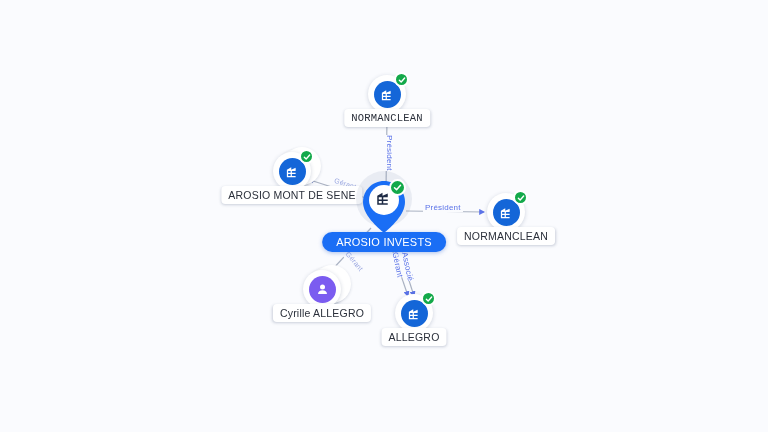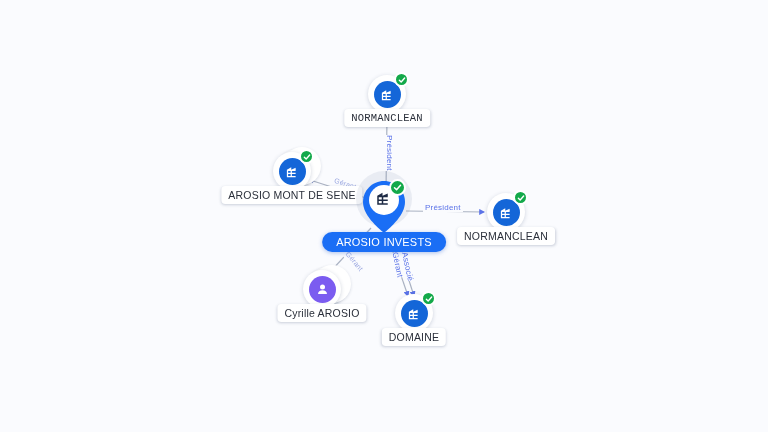--- a/index.html
+++ b/index.html
@@ -260,39 +260,39 @@
     <div class="node-visual">
       <div class="disc-outer stack">
         <div class="disc-inner person">
           <svg width="15" height="15" viewBox="0 0 24 24" fill="#ffffff">
             <circle cx="12" cy="8" r="4"></circle>
             <path d="M12 13c-4.2 0-7 2.6-7 5v1h14v-1c0-2.4-2.8-5-7-5z"></path>
           </svg>
         </div>
       </div>
     </div>
-    <div class="node-label" style="left:0px; top:15px;">Cyrille AROSIO</div>
+    <div class="node-label" style="left:0px; top:15px;">Cyrille ALLEGRO</div>
   </div>
 
   <div class="node" style="left:414px; top:313px;">
     <div class="node-visual">
       <div class="disc-outer">
         <div class="disc-inner company">
           <svg width="15" height="15" viewBox="0 0 24 24" fill="#ffffff">
             <path d="M3 21V9l7-4v4l7-3v15H3zm2-2h4v-3H5v3zm0-5h4v-3H5v3zm6 5h6v-3h-6v3zm0-5h6v-3h-6v3zm0-5h6V8.6l-6 2.6V14z"></path>
           </svg>
         </div>
         <div class="badge">
           <svg width="8" height="8" viewBox="0 0 24 24" fill="none" stroke="#ffffff" stroke-width="4" stroke-linecap="round" stroke-linejoin="round">
             <path d="M4 12.5 L9.5 18 L20 6"></path>
           </svg>
         </div>
       </div>
     </div>
-    <div class="node-label" style="left:0px; top:15px;">DOMAINE</div>
+    <div class="node-label" style="left:0px; top:15px;">ALLEGRO</div>
   </div>
 
   <div class="node" style="left:384px; top:212px;">
     <div class="node-visual" style="left:0px; top:-5px;">
       <div class="pin-wrap">
         <div class="pin-halo"></div>
         <svg class="pin-shape" viewBox="0 0 46 56">
           <path d="M23 2 C11.4 2 2 11.4 2 23 C2 36 16 48 23 54 C30 48 44 36 44 23 C44 11.4 34.6 2 23 2 Z" fill="#1a6ef5"></path>
           <circle cx="23" cy="21" r="15" fill="#ffffff"></circle>
         </svg>

